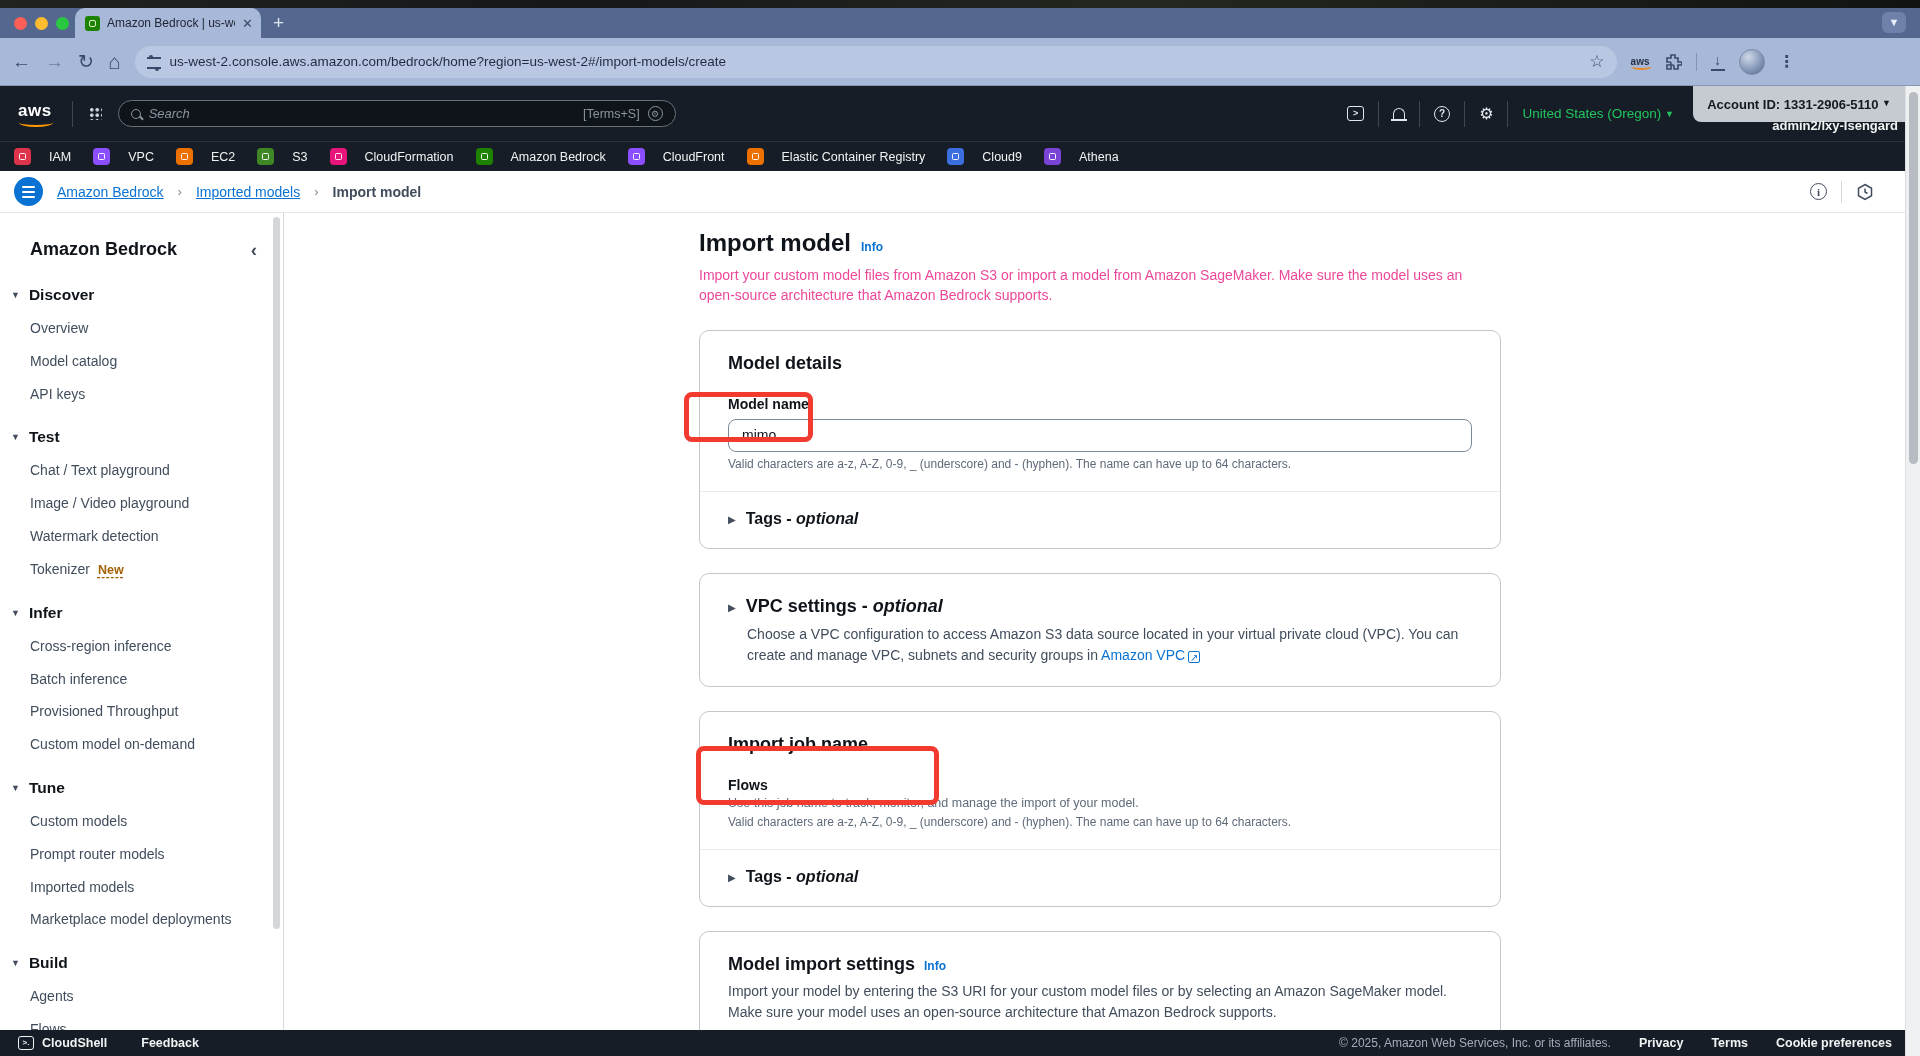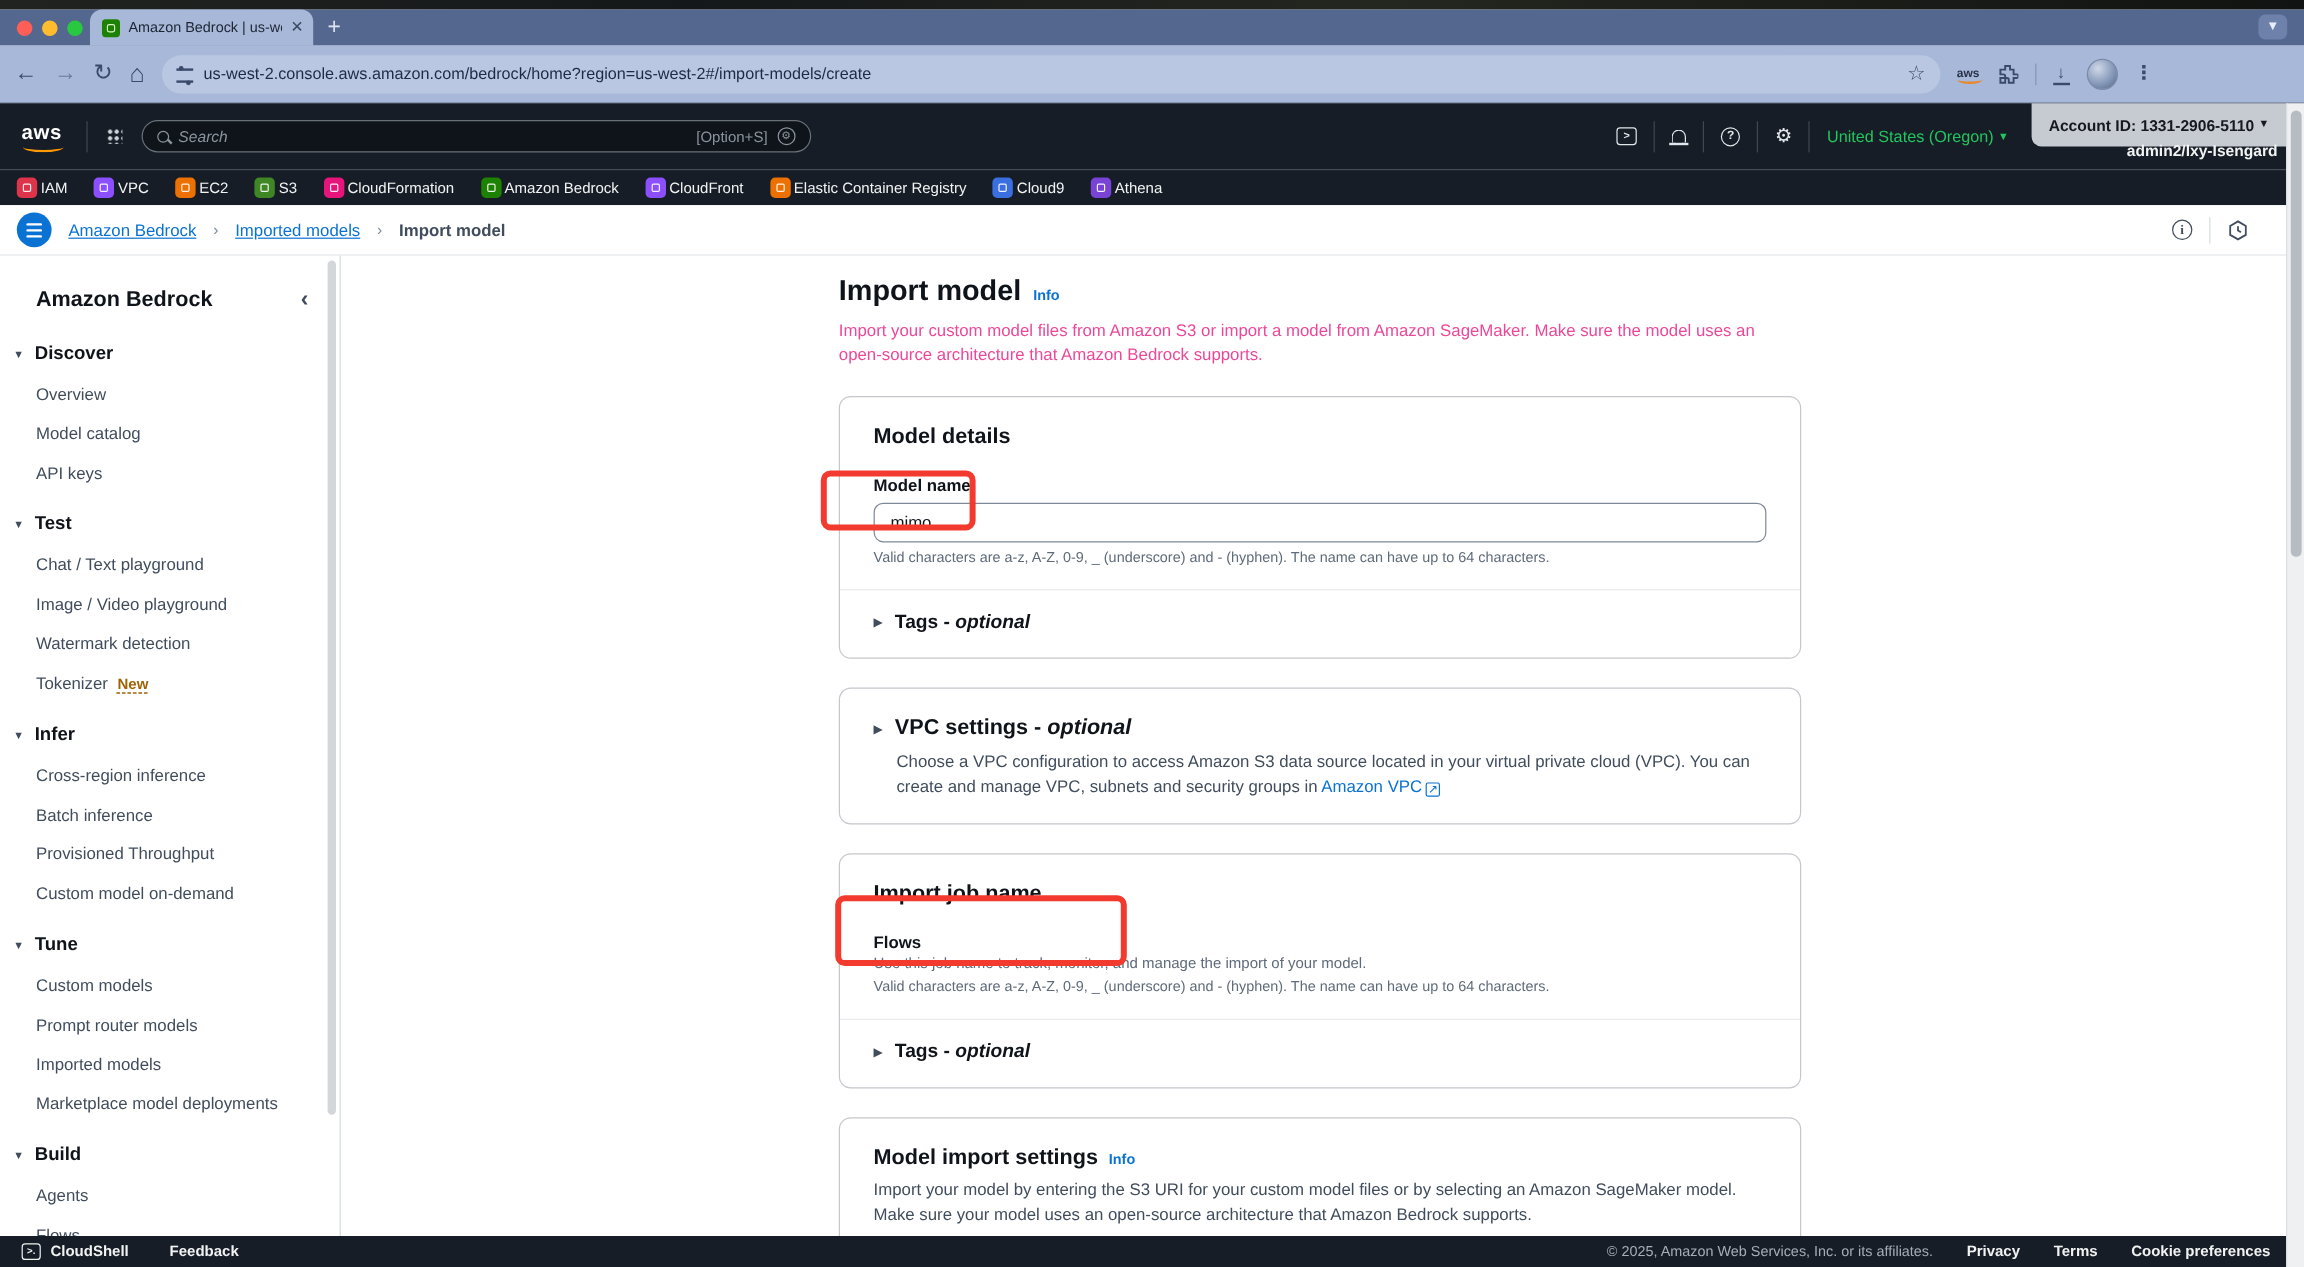--- a/index.html
+++ b/index.html
@@ -49,21 +49,21 @@
   .term { width:17px; height:15px; border:1.6px solid #e3e6ea; border-radius:3px; color:#e3e6ea; font-size:9px; font-weight:700; text-align:center; line-height:13px; }
   .bell { display:inline-block; width:12px; height:11px; border:1.6px solid #e3e6ea; border-bottom:none; border-radius:7px 7px 1px 1px; position:relative; }
   .bell:after { content:""; position:absolute; left:-3px; right:-3px; bottom:-2px; height:1.6px; background:#e3e6ea; }
   .region { color:#22c55e; font-size:13.5px; white-space:nowrap; }
   .caret { font-size:9px; position:relative; top:-1px; }
   #acctchip { top:86px; right:15px; height:36px; background:#c6cad1; color:#16191f; font-weight:700; font-size:13px; padding:0 14px; display:flex; align-items:center; border-radius:0 0 0 8px; white-space:nowrap; }
   #username { top:118px; right:22px; color:#f1f3f3; font-weight:700; font-size:13px;text-align:center; }
 
   
   #svcbar { top:141px; left:0; width:1920px; height:30px; background:#161d26; border-top:1px solid rgba(255,255,255,.09); display:flex; align-items:center; padding:0 14px; gap:22px; }
-  .svc { display:flex; align-items:center; gap:3px; color:#f1f3f3; font-size:12.5px; white-space:nowrap; }
+  .svc { display:flex; align-items:center; gap:18px; color:#f1f3f3; font-size:12.5px; white-space:nowrap; }
   .svc-ic { width:17px; height:17px; border-radius:4px; display:inline-flex; align-items:center; justify-content:center; flex:none; }
   .svc-ic i { width:7px; height:7px; border:1.4px solid rgba(255,255,255,.92); border-radius:1.5px; }
 
   
   #crumbbar { top:171px; left:0; width:1920px; height:42px; background:#fff; border-bottom:1px solid #e4e7ea; display:flex; align-items:center; padding:0 30px 0 14px; gap:14px; }
   .burger { width:29px; height:29px; border-radius:50%; background:#0972d3; display:flex; flex-direction:column; align-items:center; justify-content:center; gap:3px; flex:none; }
   .burger b { width:13px; height:2px; background:#fff; border-radius:1px; }
   .crumb-link { color:#0972d3; font-size:14px; text-decoration:underline; }
   .crumb-sep { color:#7d8998; font-size:13px; }
   .crumb-cur { color:#414d5c; font-size:14px; font-weight:700; }
@@ -164,21 +164,21 @@
   <span class="tb-ic" style="font-size:16px;font-weight:700">⋮</span>
 </div>
 
 <div class="abs" id="awsnav">
   <span class="aws-logo">aws</span>
   <span class="vsep-dk"></span>
   <span class="dotgrid"></span>
   <div id="searchpill">
     <span class="mag"></span>
     <span class="ph">Search</span>
-    <span class="kbd">[Option+S]</span>
+    <span class="kbd">[Terms+S]</span>
     <span class="qcirc">⚙</span>
   </div>
   <div id="navright">
     <span class="term">&gt;</span>
     <span class="vsep-dk"></span>
     <span class="bell"></span>
     <span class="vsep-dk"></span>
     <span class="nav-ic" style="width:16px;height:16px;border:1.5px solid #e3e6ea;border-radius:50%;font-size:10px;font-weight:700;display:inline-flex;align-items:center;justify-content:center;">?</span>
     <span class="vsep-dk"></span>
     <span class="nav-ic">⚙</span>

